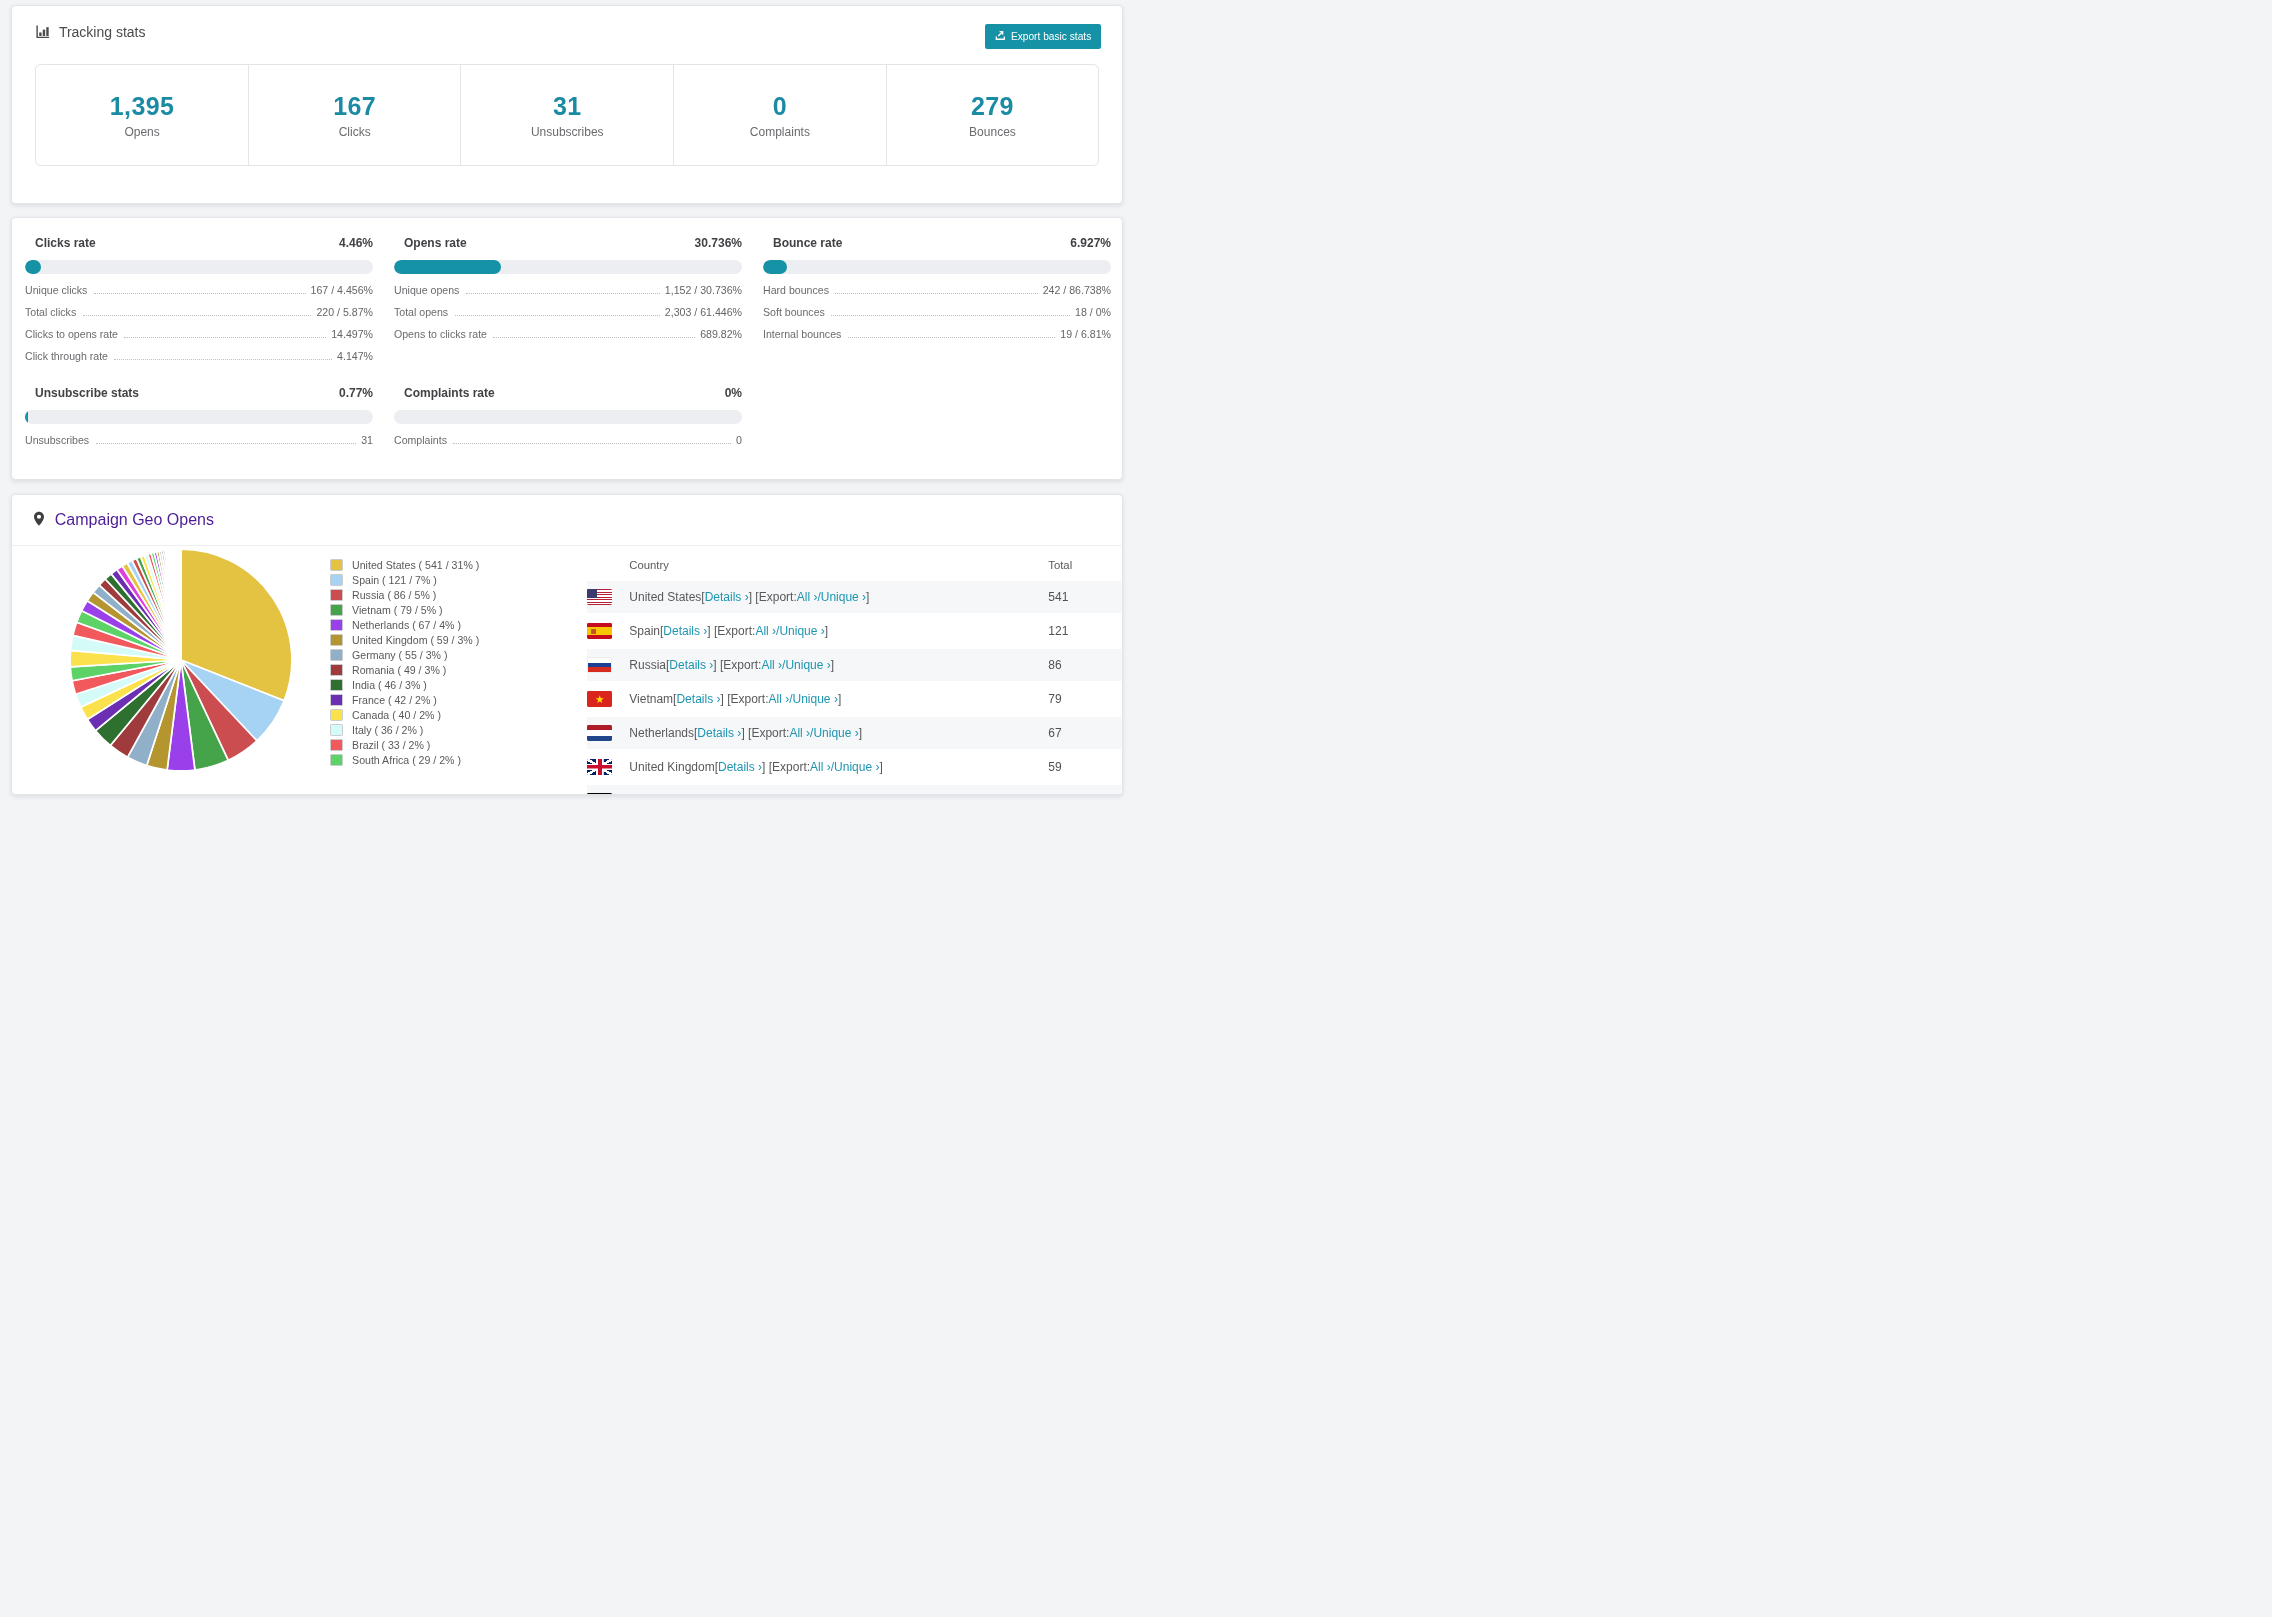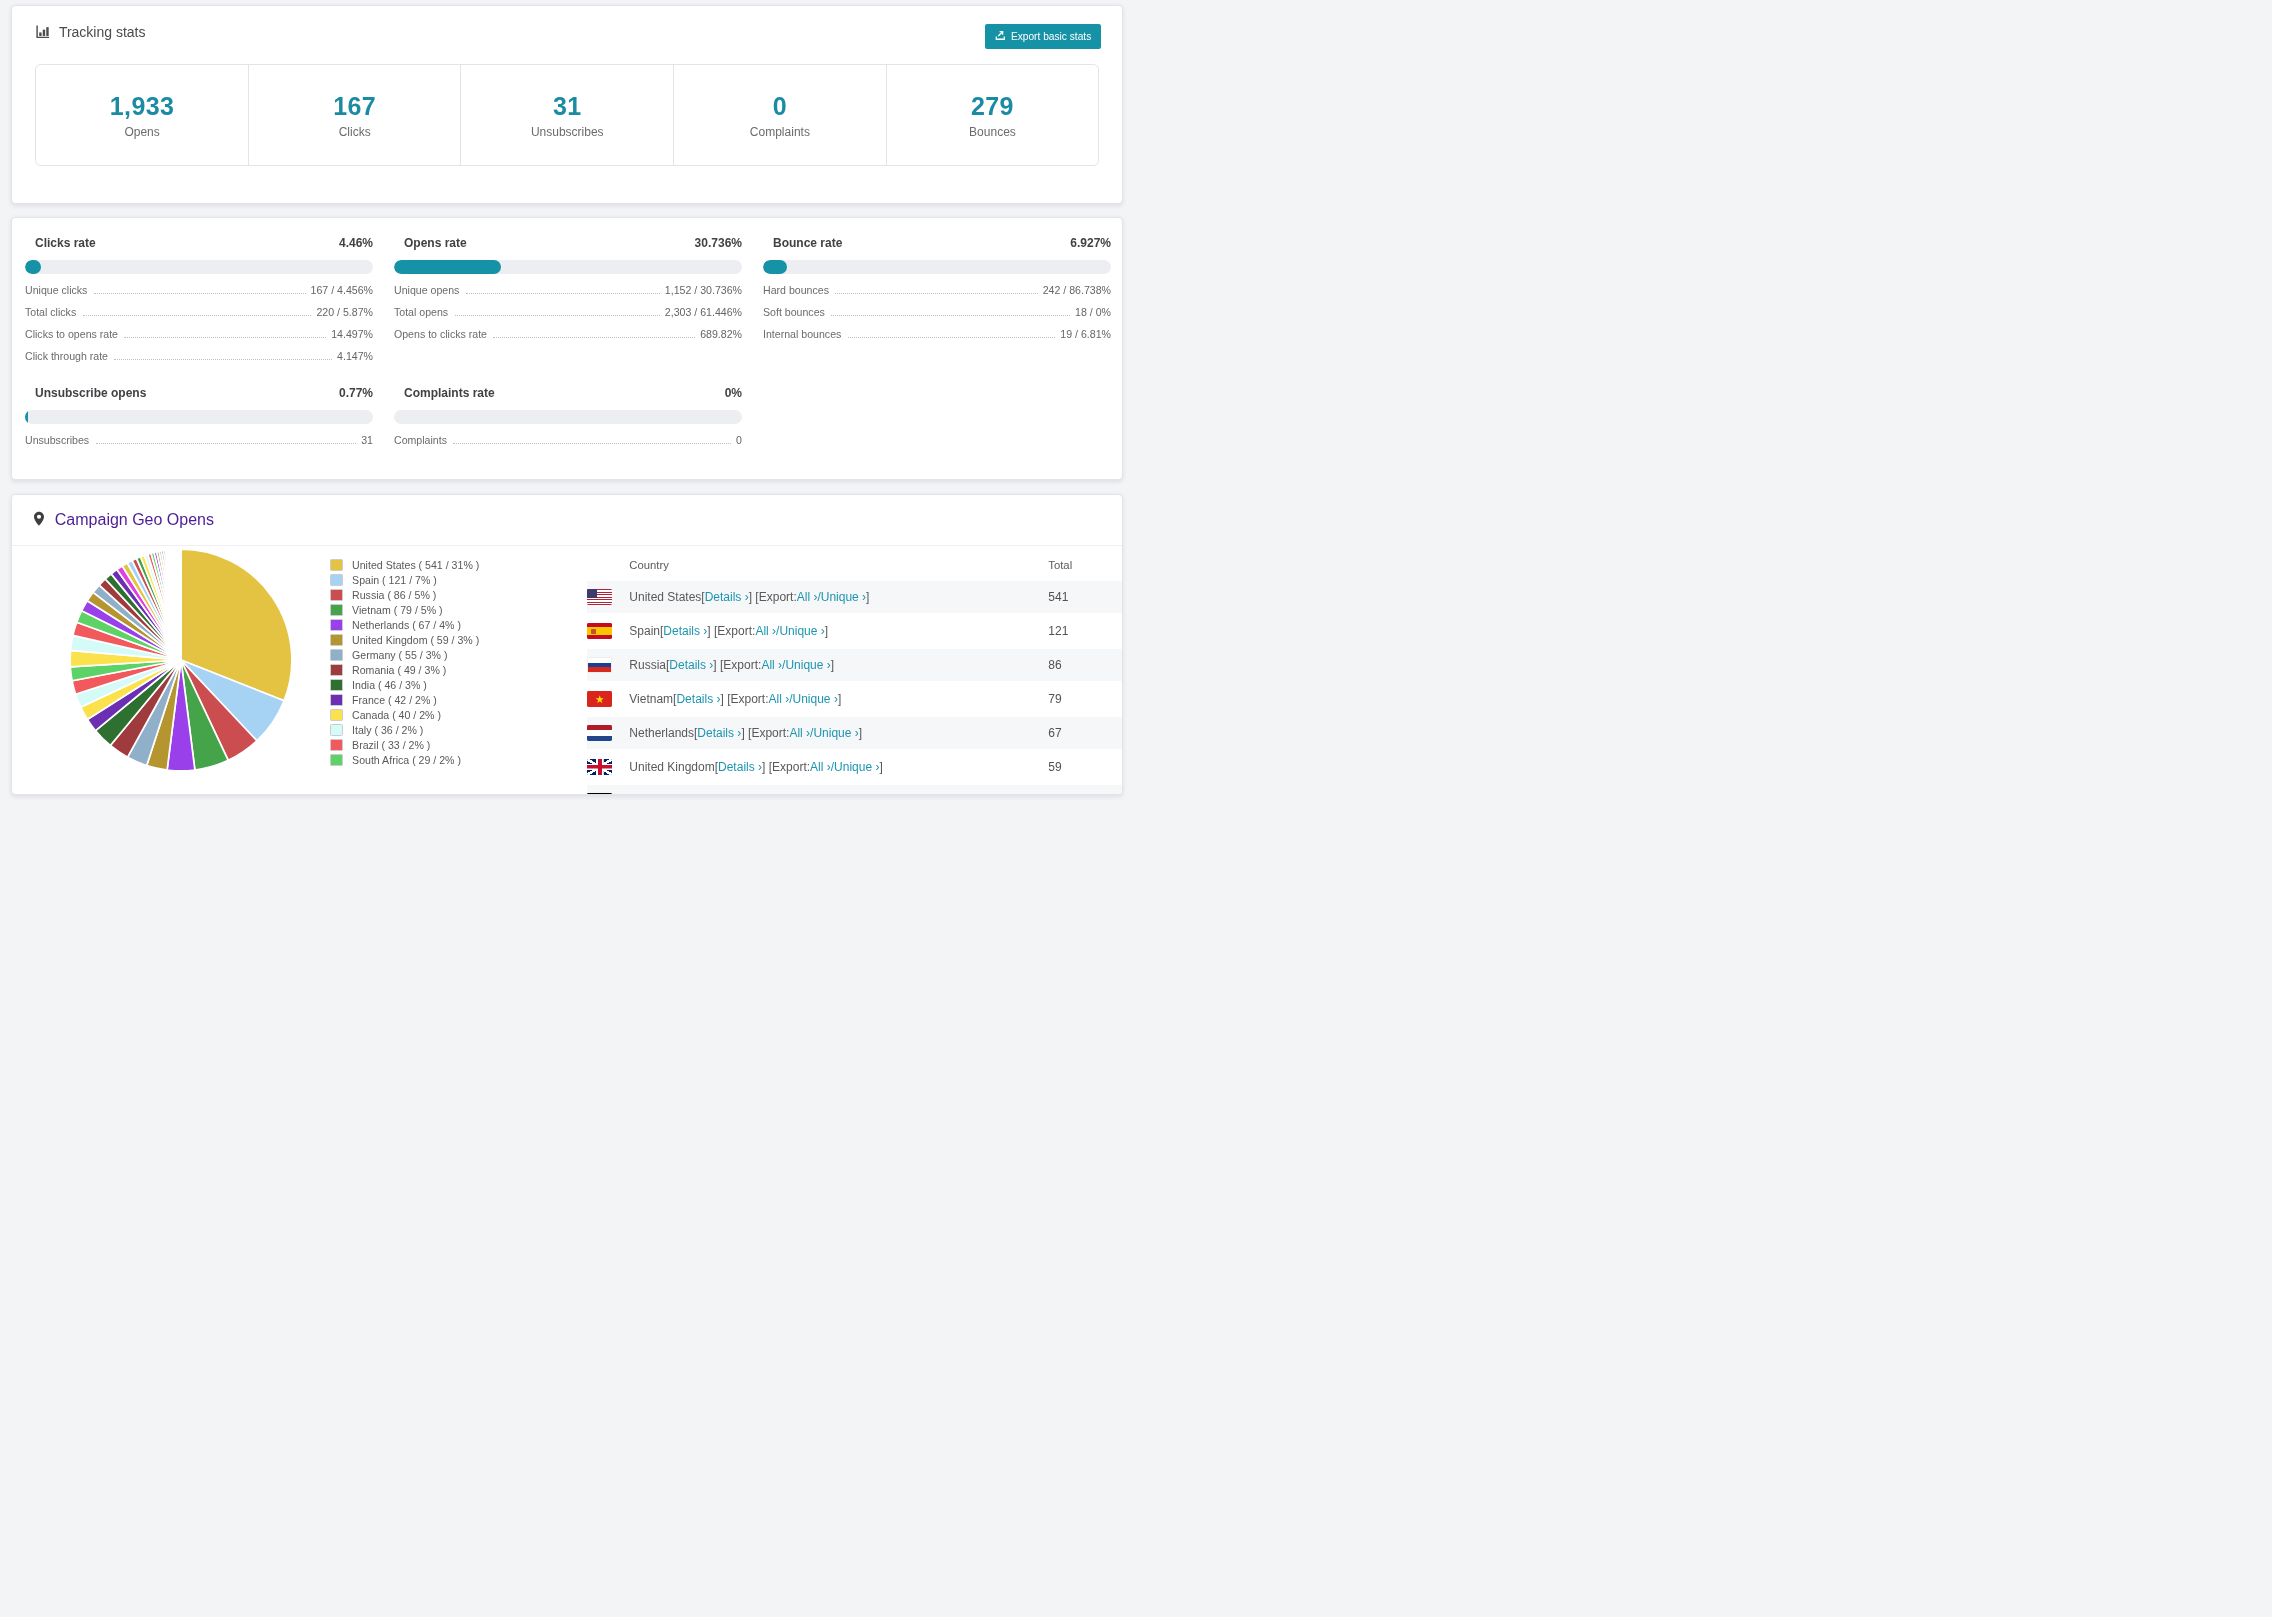--- a/index.html
+++ b/index.html
@@ -92,21 +92,21 @@
             <path d="M2 10v4h12v-4" fill="none" stroke="#fff" stroke-width="2"></path>
             <path d="M5 9l6-6" stroke="#fff" stroke-width="2"></path>
             <path d="M7 2.5h4.5V7" fill="none" stroke="#fff" stroke-width="2"></path>
           </svg>
       </span>
       <span>Export basic stats</span>
     </button>
   </div>
   <div class="stats-box" id="stats-row">
       <div class="stat-cell">
-        <div class="stat-value">1,933</div>
+        <div class="stat-value">1,395</div>
         <div class="stat-label">Opens</div>
       </div>
       <div class="stat-cell">
         <div class="stat-value">167</div>
         <div class="stat-label">Clicks</div>
       </div>
       <div class="stat-cell">
         <div class="stat-value">31</div>
         <div class="stat-label">Unsubscribes</div>
       </div>
@@ -201,21 +201,21 @@
           </div>
           <div class="r-row">
             <span>Internal bounces</span>
             <span class="r-leader"></span>
             <span class="r-val">19 / 6.81%</span>
           </div>
         </div>
       </div>
       <div class="rate-block">
         <div class="rate-head">
-          <span class="rate-title">Unsubscribe opens</span>
+          <span class="rate-title">Unsubscribe stats</span>
           <span class="rate-value">0.77%</span>
         </div>
         <div class="rate-bar">
           <div class="rate-fill" style="width: 0.77%; min-width: 3.5px;"></div>
         </div>
         <div class="r-rows">
           <div class="r-row">
             <span>Unsubscribes</span>
             <span class="r-leader"></span>
             <span class="r-val">31</span>

